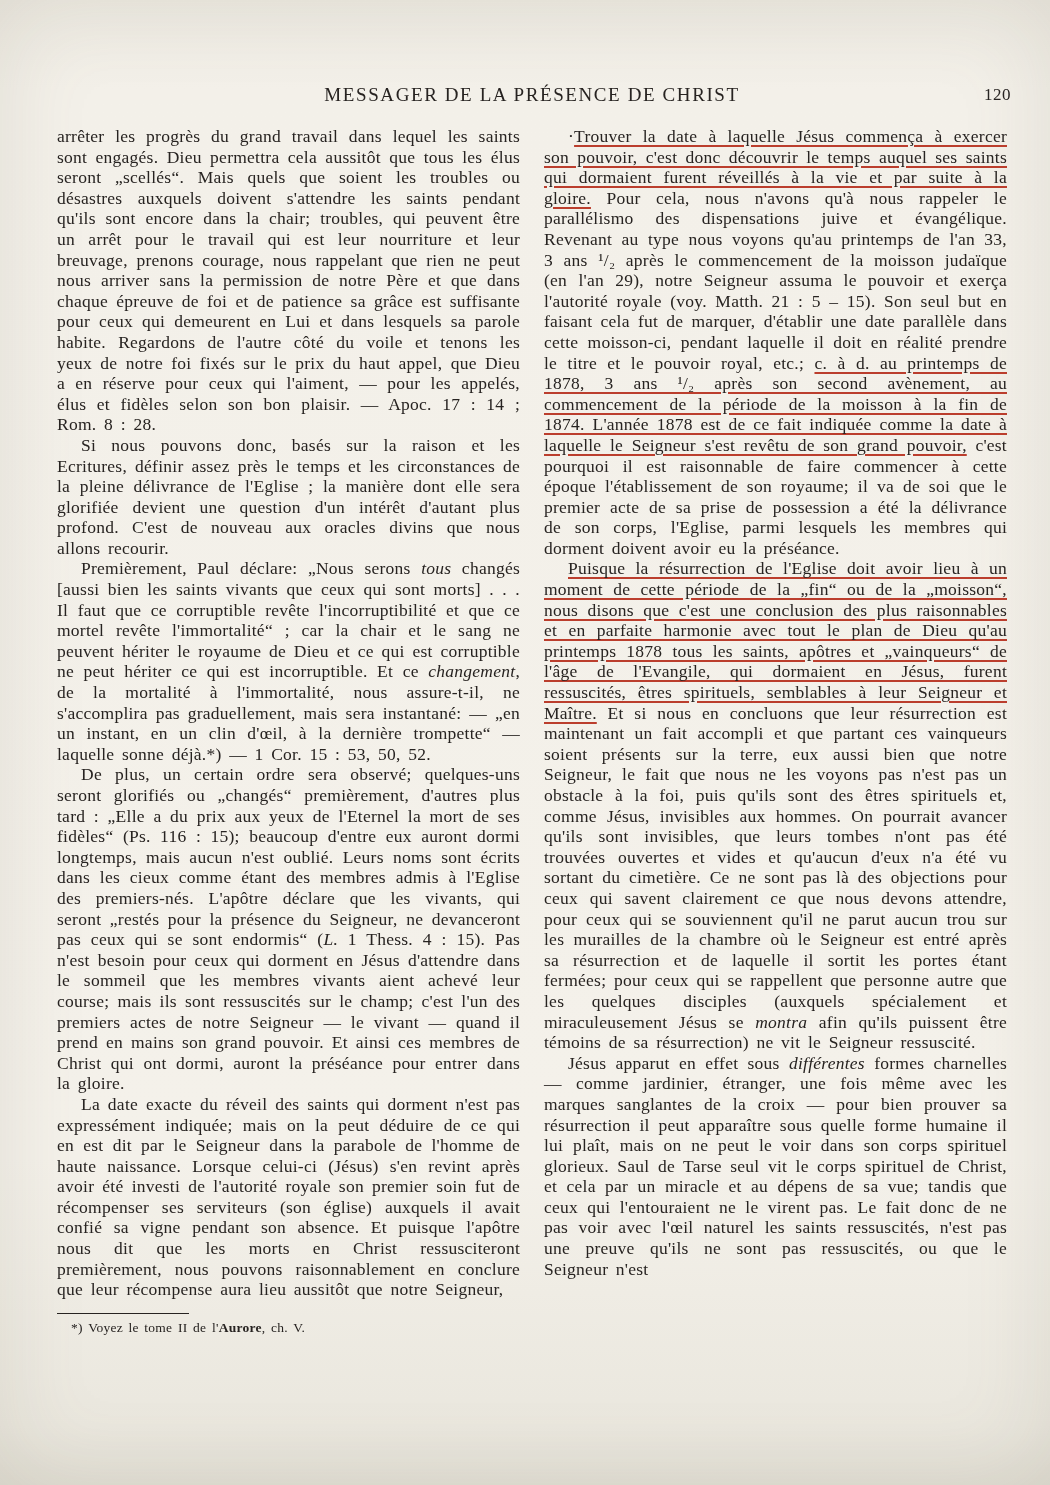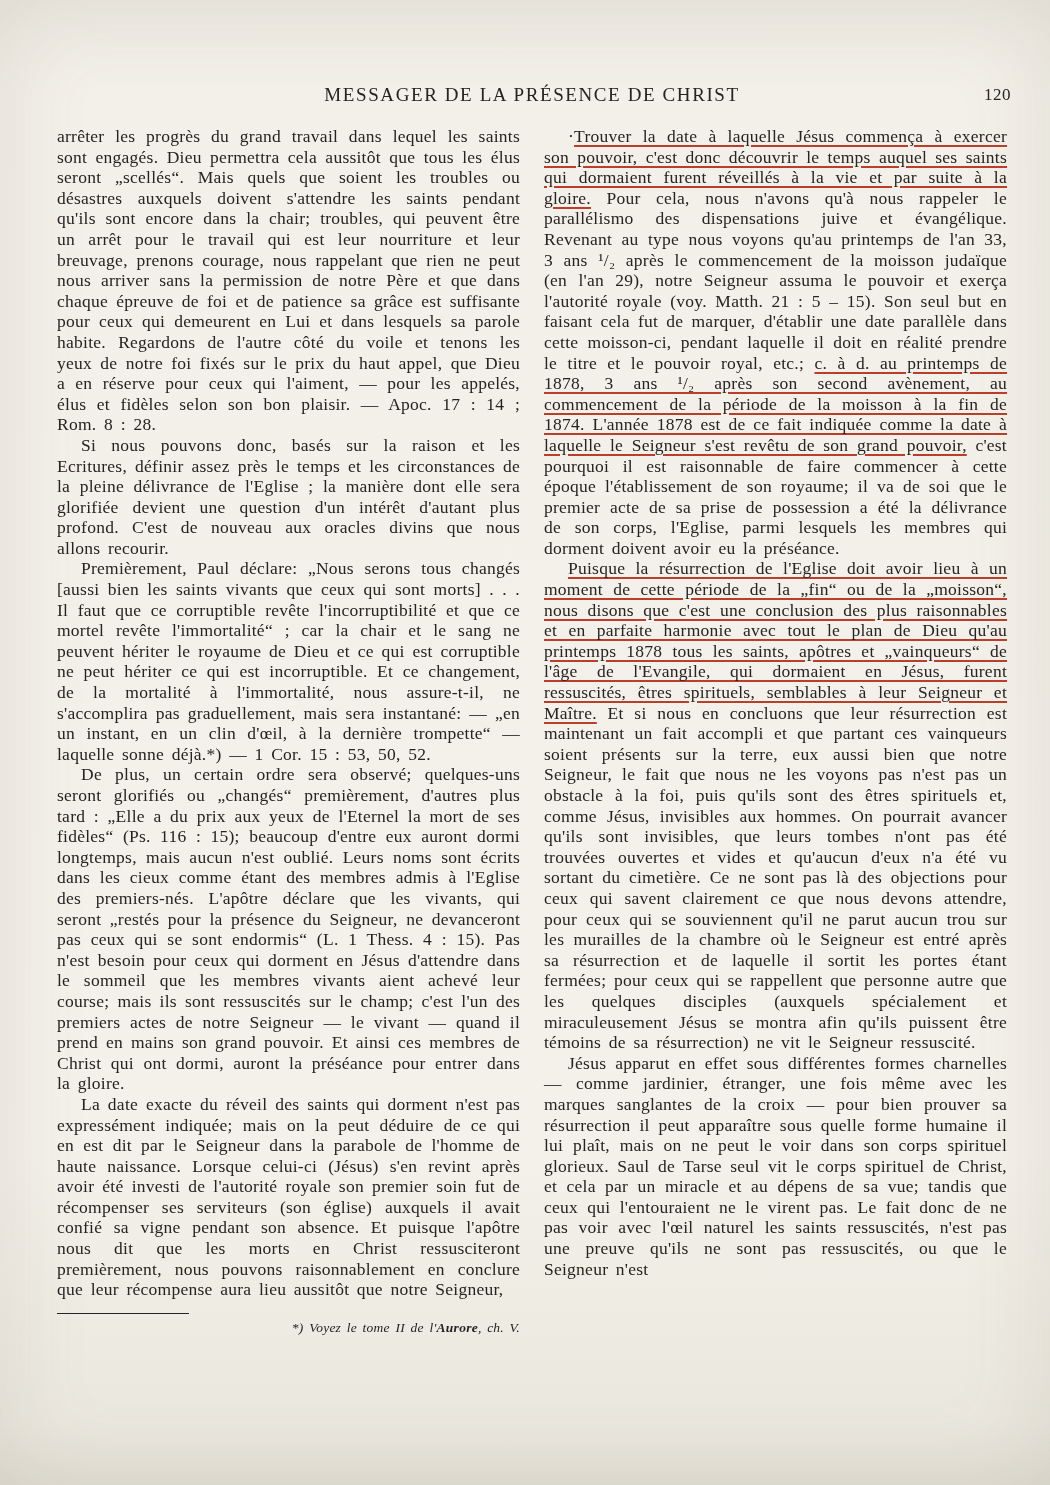--- a/index.html
+++ b/index.html
@@ -30,36 +30,36 @@
     display:flex;gap:24px;margin-left:10px;
   }
   .col{
     width:463px;flex:0 0 463px;
     text-align:justify;
     font-size:17.5px;line-height:20.6px;
     word-spacing:3px;letter-spacing:.25px;
   }
   .col p{margin:0;}
   .col p.indent{text-indent:24px;}
-  .i{}
+  .i{font-style:italic;}
   .b{font-weight:bold;}
   .u{
     text-decoration:underline;
     text-decoration-color:var(--red,#bb3e2d);
     text-decoration-thickness:1.6px;
     text-underline-offset:3.2px;
   }
   .fn-rule{
     width:132px;height:0;
     border-top:1.4px solid var(--ink,#272321);
     margin:13px 0 5px 0;
   }
   .footnote{
     font-size:13.5px;line-height:17px;
-    word-spacing:2px;text-align:right;text-indent:14px;font-style:italic;
+    word-spacing:2px;text-align:left;text-indent:14px;
   }
 </style>
 </head>
 <body>
 
 <div class="page" style="--ink: #272321; --red: #bb3e2d; --paper: #f4f1ea;">
 
   <div class="running-head">
     <div class="head-title">MESSAGER DE LA PRÉSENCE DE CHRIST</div>
     <div class="head-pagenum">120</div>

